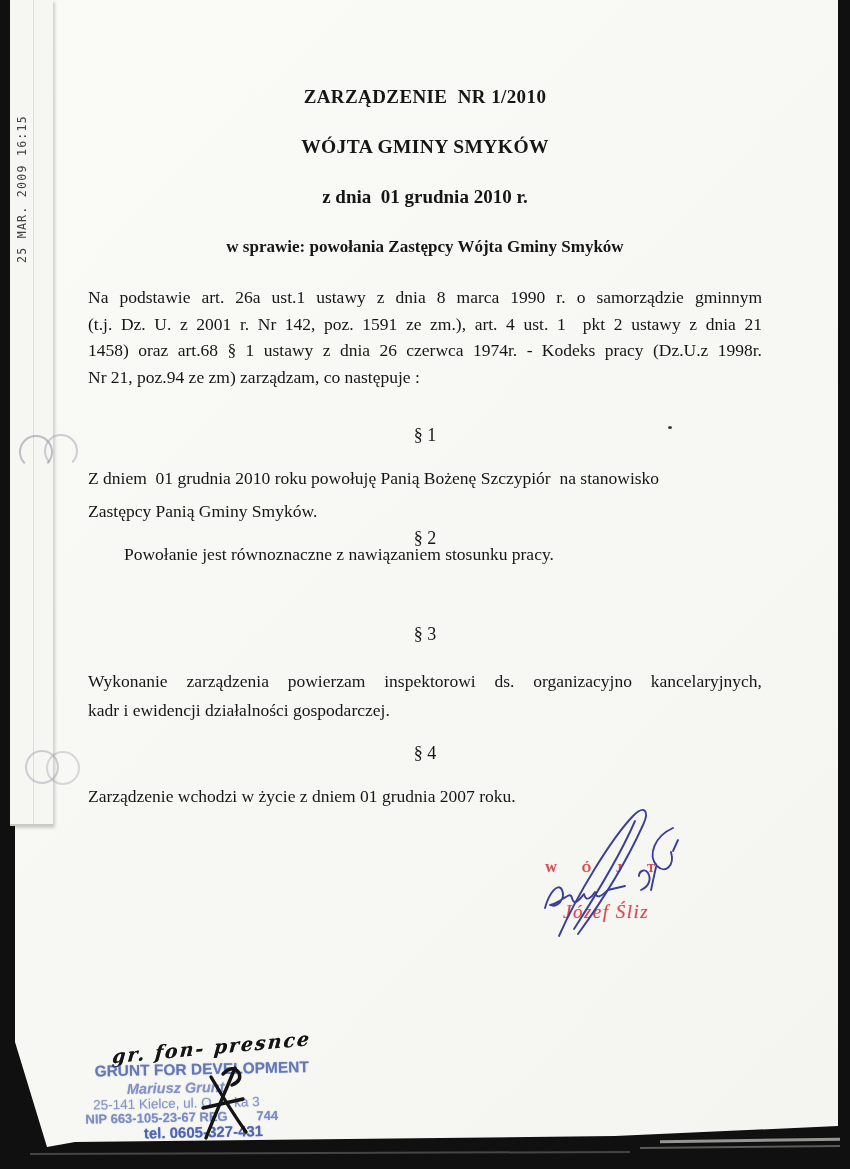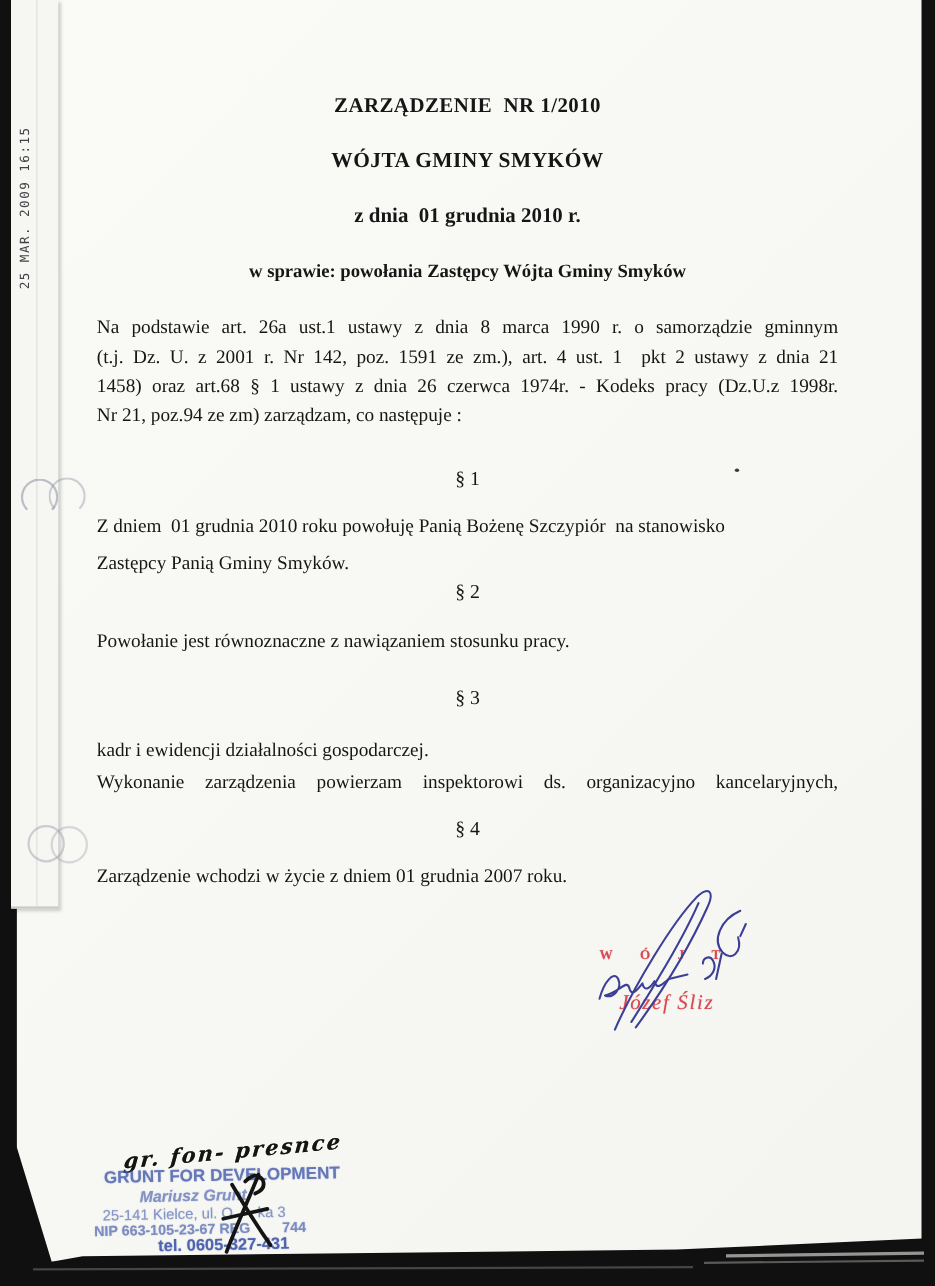--- a/index.html
+++ b/index.html
@@ -48,21 +48,21 @@
   .center{text-align:center;}
   .t1{position:absolute;top:86px;width:100%;font-size:19px;font-weight:bold;letter-spacing:.4px;}
   .t2{position:absolute;top:136px;width:100%;font-size:19.5px;font-weight:bold;letter-spacing:.4px;}
   .t3{position:absolute;top:186px;width:100%;font-size:19px;font-weight:bold;}
   .t4{position:absolute;top:237px;width:100%;font-size:17px;font-weight:bold;}
   .preamble{position:absolute;top:284px;width:100%;font-size:17.5px;line-height:26.5px;}
   .jline{text-align:justify;text-align-last:justify;}
   .shead{position:absolute;width:100%;font-size:18px;}
   .sbody{position:absolute;width:100%;font-size:17.5px;}
   .s1h{top:425px;} .s1b{top:462px;line-height:33px;}
-  .s2h{top:528px;} .s2b{top:572px;}
+  .s2h{top:528px;} .s2b{top:544px;margin-left:36px;}
   .s3h{top:624px;} .s3b{top:667px;line-height:28.5px;}
   .s4h{top:743px;} .s4b{top:786px;}
   .speck{position:absolute;left:580px;top:426px;width:4px;height:3px;background:#3a3a3a;border-radius:50%;}
 
   
   .stamp-wojt{
     position:absolute;left:530px;top:861px;
     font-size:12px;font-weight:bold;letter-spacing:11px;
     color:#d9494f;text-shadow:0 0 1px rgba(217,73,79,.55);text-align:center;
   }
@@ -129,22 +129,22 @@
         <div class="tline">Zastępcy Panią Gminy Smyków.</div>
       </div>
 
       <div class="shead s2h center tline">§ 2</div>
       <div class="sbody s2b">
         <div class="tline">Powołanie jest równoznaczne z nawiązaniem stosunku pracy.</div>
       </div>
 
       <div class="shead s3h center tline">§ 3</div>
       <div class="sbody s3b">
+        <div class="tline jline">Wykonanie zarządzenia powierzam inspektorowi ds. organizacyjno kancelaryjnych,</div>
         <div class="tline">kadr i ewidencji działalności gospodarczej.</div>
-        <div class="tline jline">Wykonanie zarządzenia powierzam inspektorowi ds. organizacyjno kancelaryjnych,</div>
       </div>
 
       <div class="shead s4h center tline">§ 4</div>
       <div class="sbody s4b">
         <div class="tline">Zarządzenie wchodzi w życie z dniem 01 grudnia 2007 roku.</div>
       </div>
     </div>
 
     <div class="stamp-wojt tline">W Ó J T</div>
     <div class="stamp-name tline">Józef Śliz</div>

